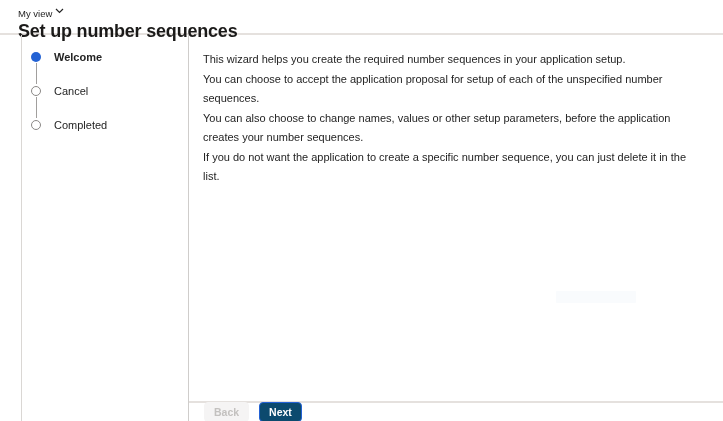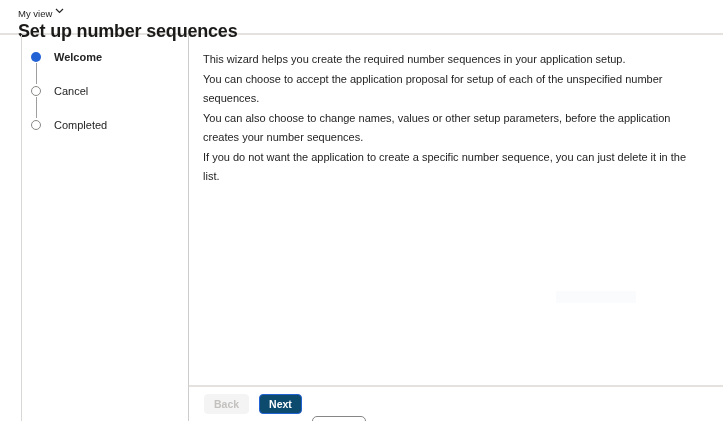--- a/index.html
+++ b/index.html
@@ -45,21 +45,21 @@
   .content { flex: 1; padding: 15px 20px 0 14px; }
   .content p { font-size: 11px; line-height: 19.5px; color: #242424; }
   .ghost-highlight {
     position: absolute; left: 367px; top: 256px; width: 80px; height: 12px;
     background: #f9fbfd; border-radius: 1px;
   }
 
   
   .footer {
     flex: none; border-top: 2px solid #e5e1de;
-    height: 36px; display: flex; align-items: center; gap: 10px;
+    height: 20px; display: flex; align-items: center; gap: 10px;
     padding-left: 15px;
   }
   .btn {
     font-family: "Liberation Sans", sans-serif;
     font-size: 10.5px; font-weight: 700; line-height: 1;
     padding: 4px 9px; border-radius: 4px; cursor: pointer;
   }
   .btn-back {
     background: #f5f4f4; color: #c3c1bf; border: 1px solid #f5f4f4;
     cursor: default;

